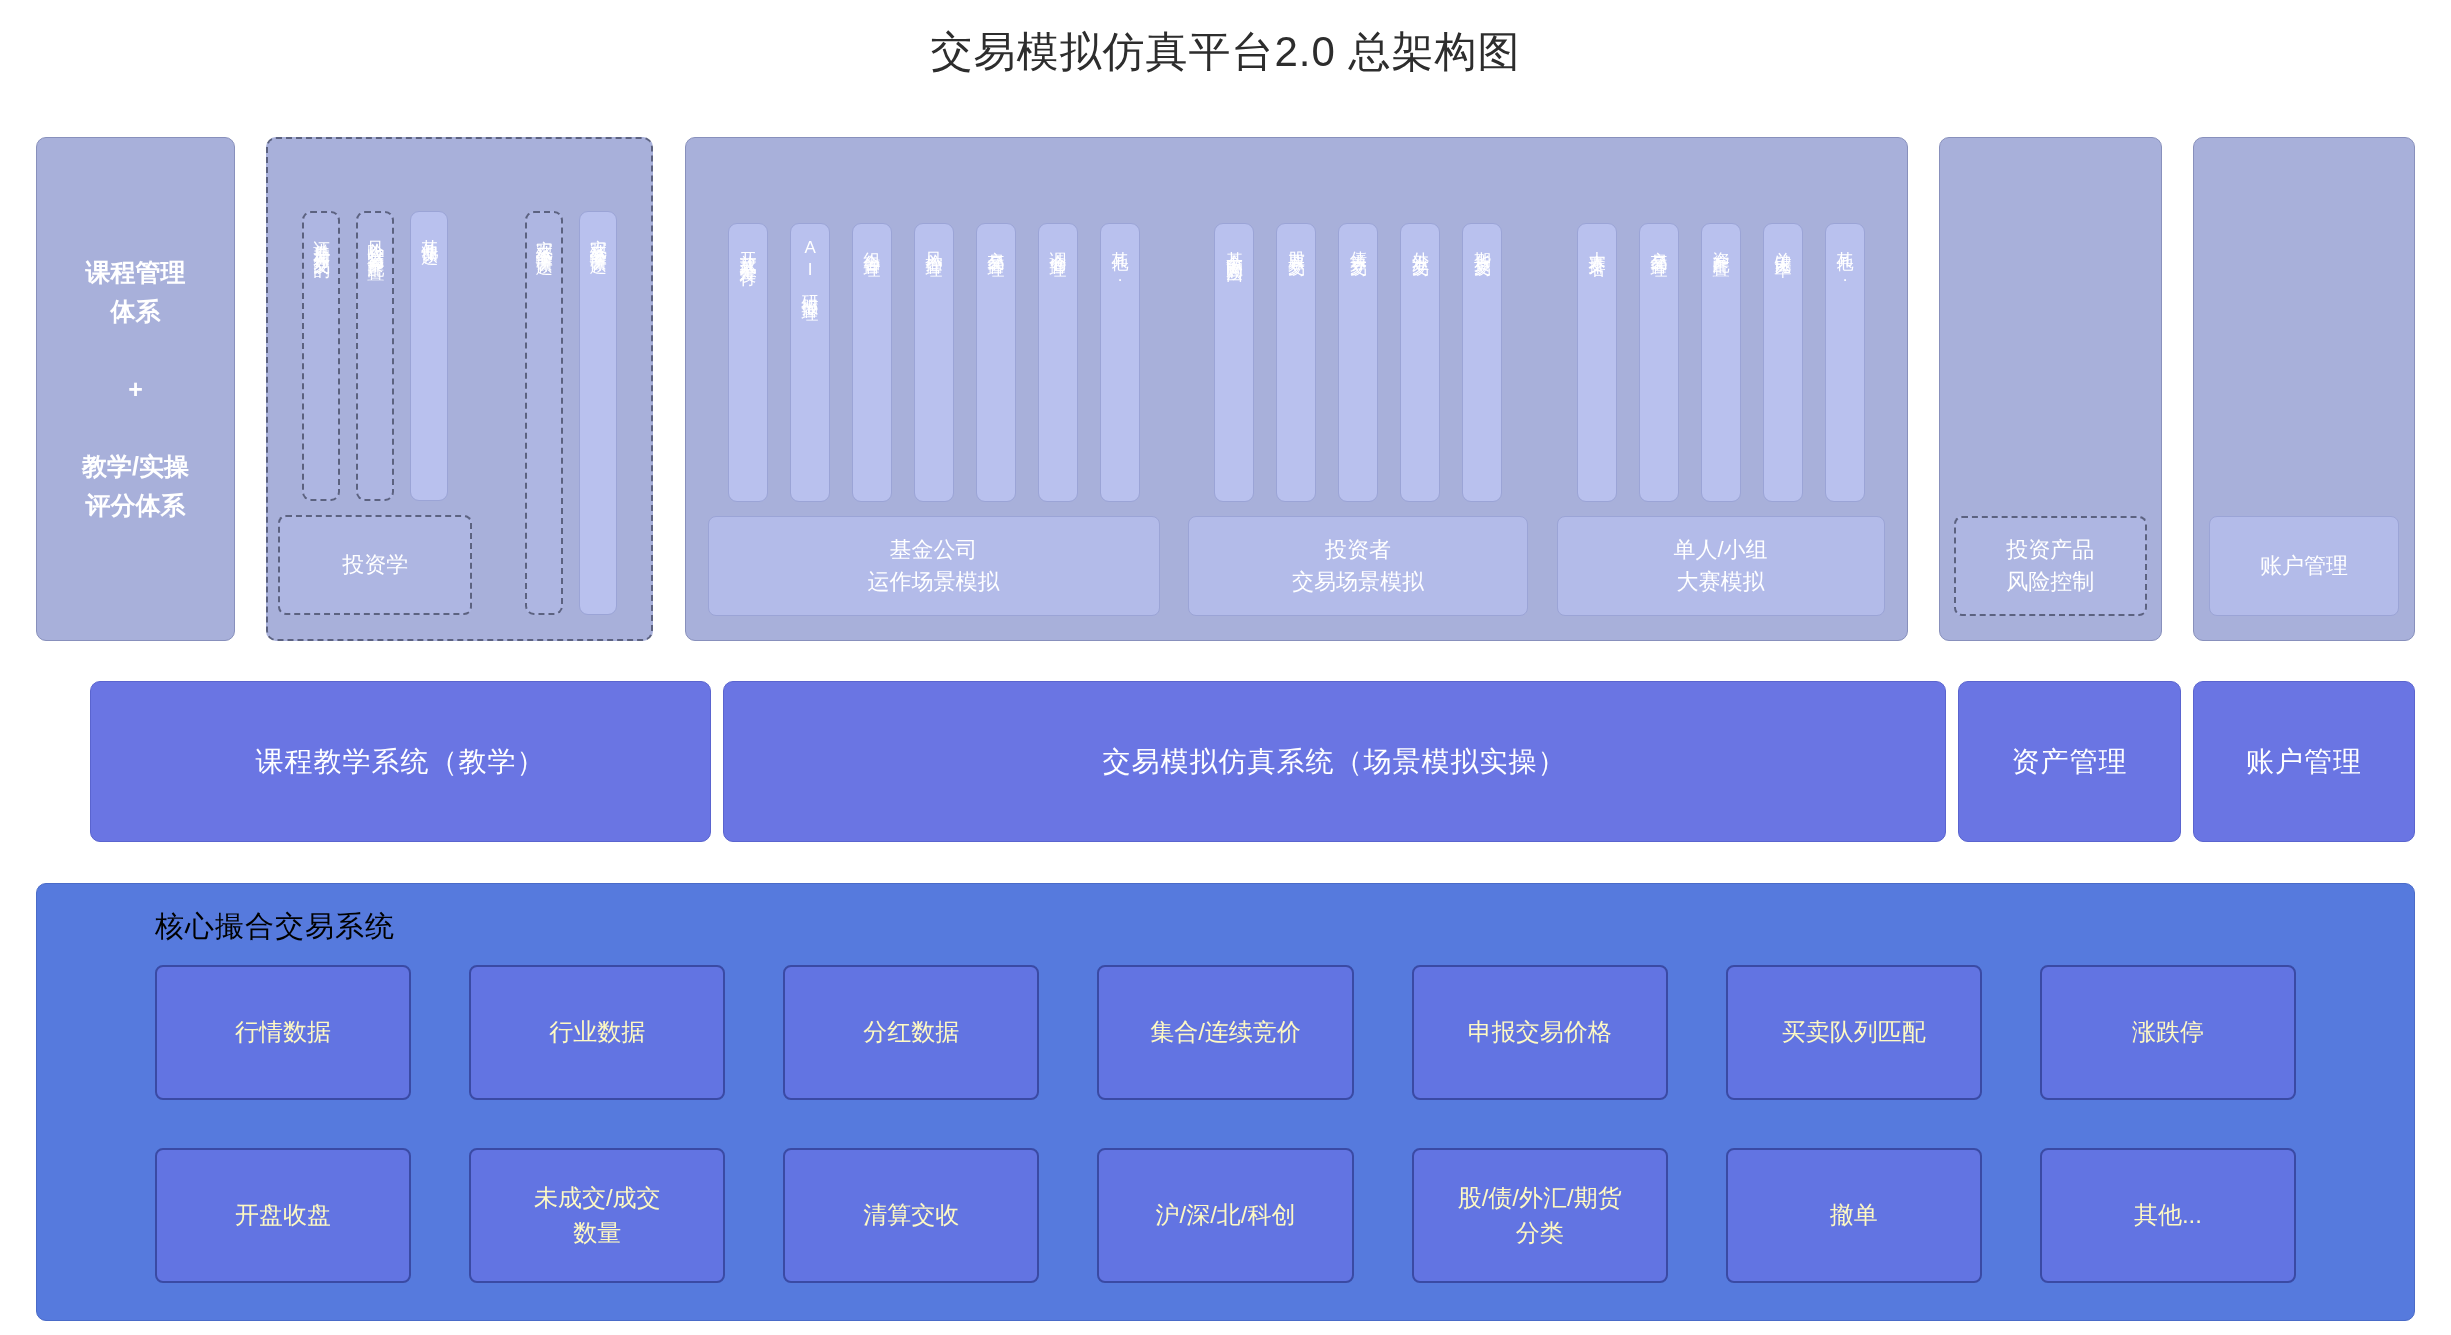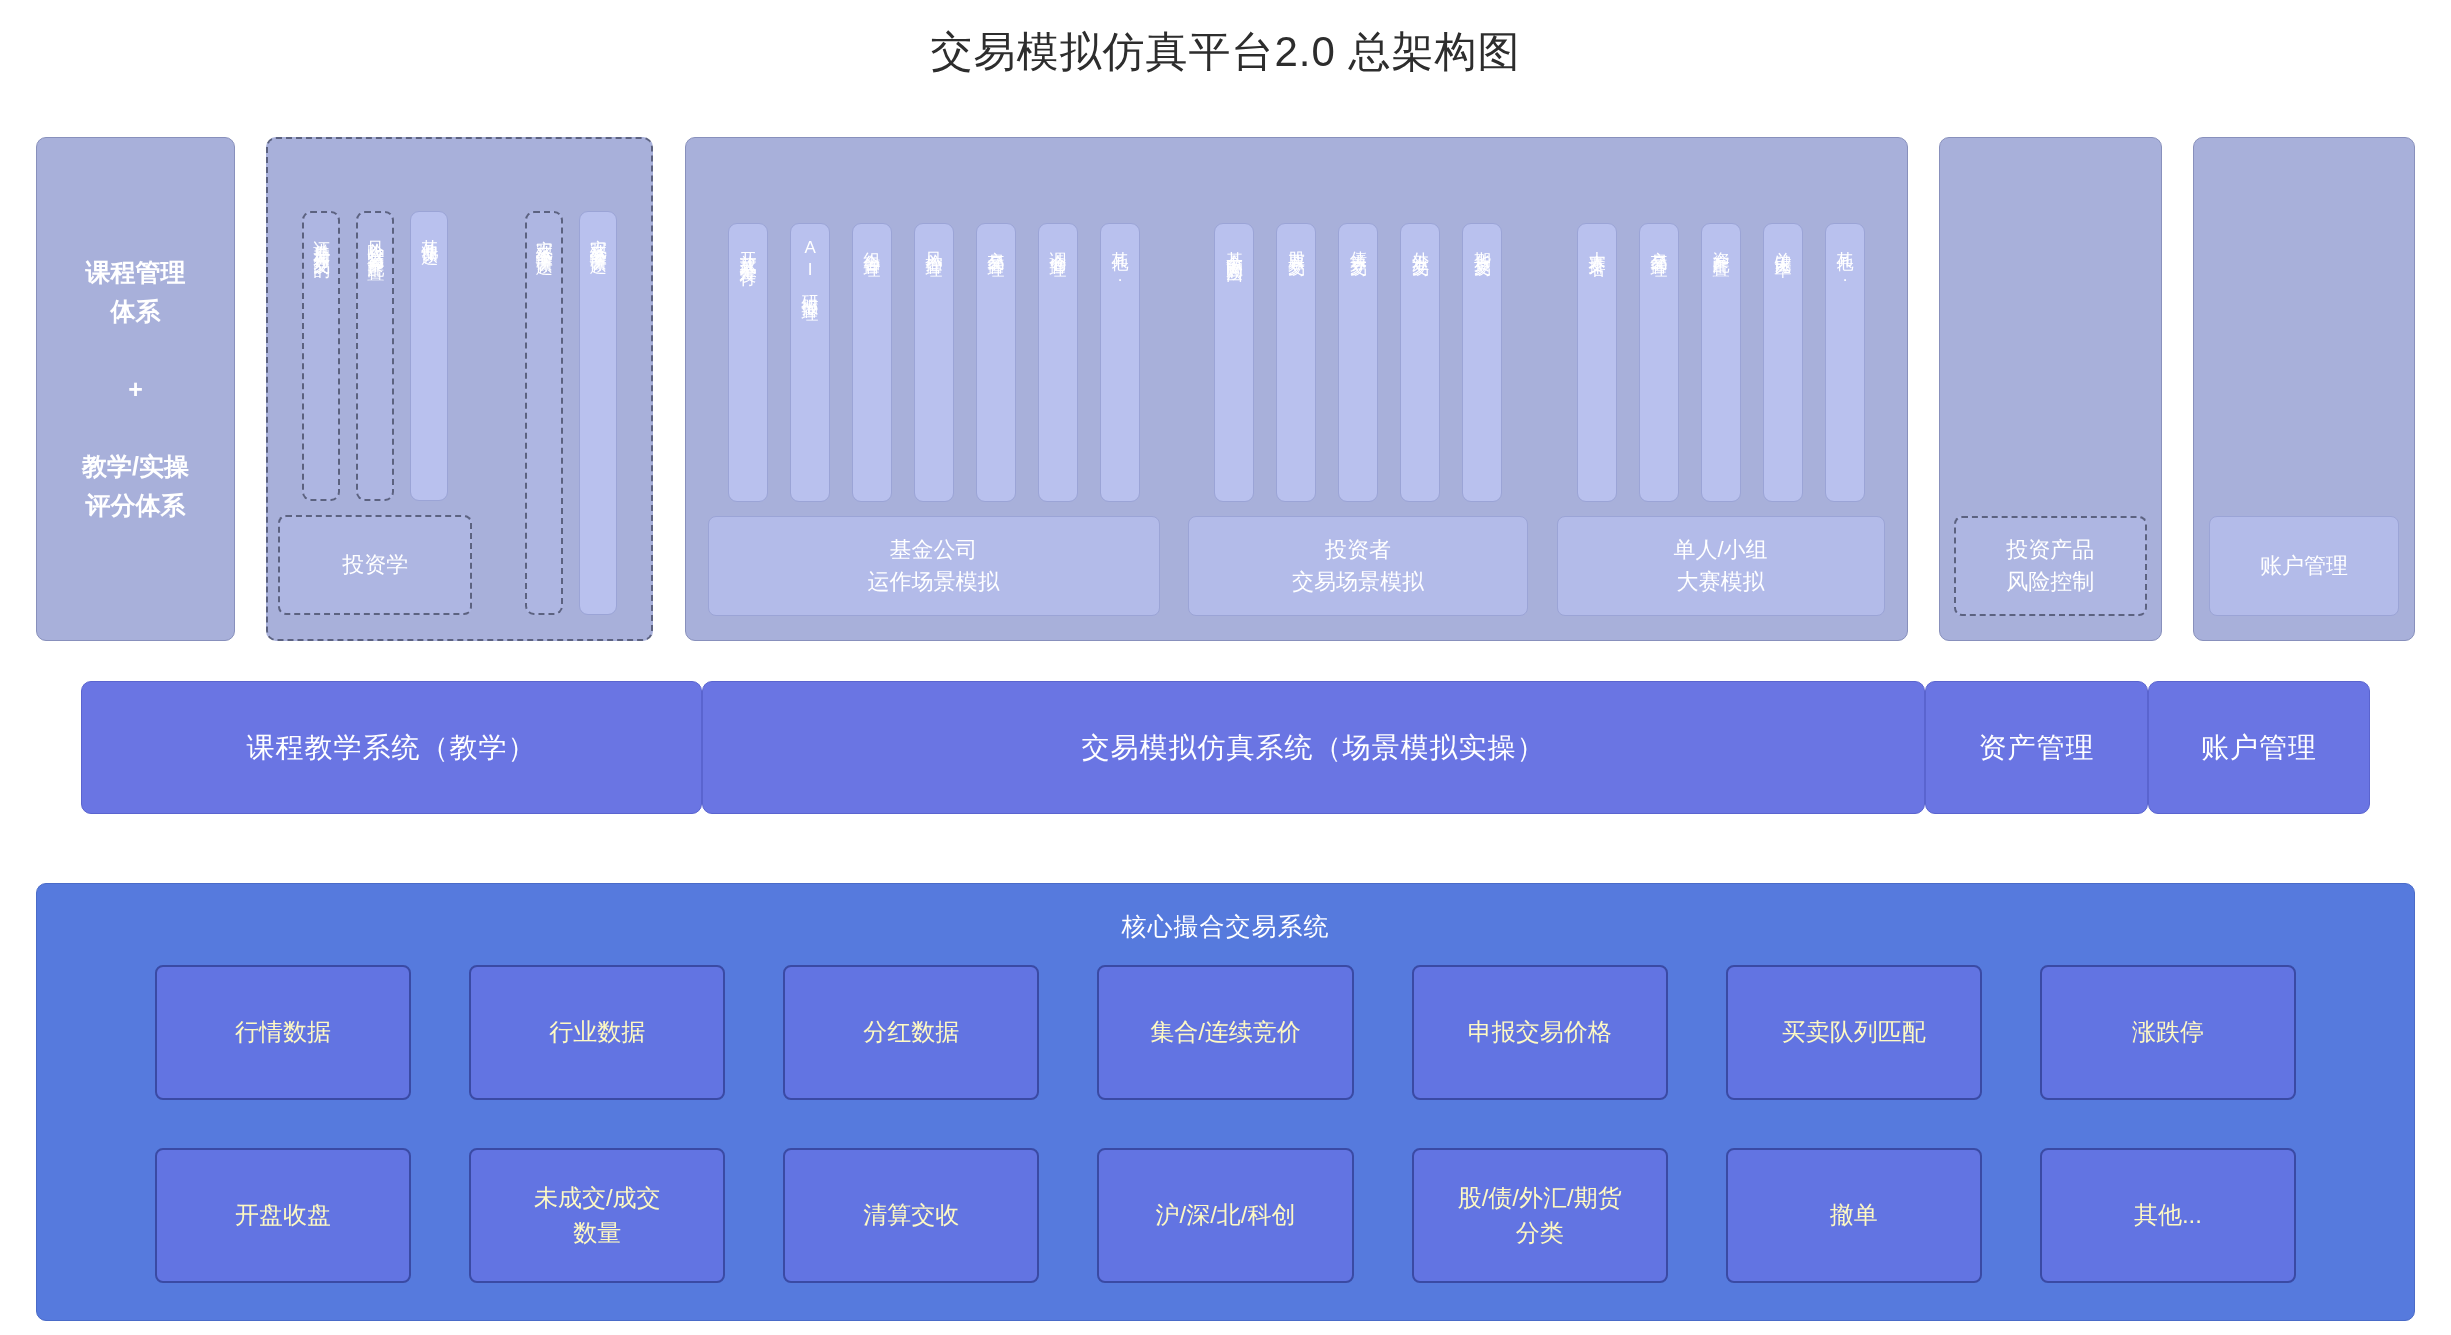--- a/index.html
+++ b/index.html
@@ -61,39 +61,39 @@
   .g-sim3 { width: 328px; }
   .block3 .strips { gap: 22px; }
   .block3 .strip { width: 40px; }
 
   .block4 { width: 223px; padding: 8px 14px 24px; display: flex; flex-direction: column; }
   .block5 { width: 222px; padding: 0 15px 24px; display: flex; flex-direction: column; }
   .push-bottom { margin-top: auto; width: 100%; }
 
   
   .system-row {
-    position: absolute; left: 36px; top: 681px; width: 2379px; height: 133px;
-    display: flex; justify-content: center;
+    position: absolute; left: 36px; top: 681px; width: 2379px; height: 161px;
+    display: flex; justify-content: flex-end; gap: 12px;
   }
   .system {
     border-radius: 10px; background: #6a75e3; border: 1px solid #5a64cf;
     color: #ffffff; font-size: 28px;
     display: flex; align-items: center; justify-content: center;
     text-align: center; letter-spacing: 1px;
   }
   .sys1 { width: 621px; } .sys2 { width: 1223px; } .sys3 { width: 223px; } .sys4 { width: 222px; }
 
   
   .core {
     position: absolute; left: 36px; top: 883px; width: 2379px; height: 438px;
     background: #567add; border: 1px solid #4a6bc8; border-radius: 10px;
     padding: 20px 118px 0;
   }
   .core-title {
-    text-align: center; color: #ffffff; font-size: 25px; font-weight: 500;
+    text-align: left; color: #000000; font-size: 29px; font-weight: 500;
     height: 44px; line-height: 44px; letter-spacing: 1px;
   }
   .core-grid {
     margin-top: 17px; display: grid;
     grid-template-columns: repeat(7, 1fr);
     column-gap: 58px; row-gap: 48px;
   }
   .cell {
     height: 135px; background: #6274e2; border: 2px solid #3a4aa4; border-radius: 8px;
     display: flex; align-items: center; justify-content: center;

